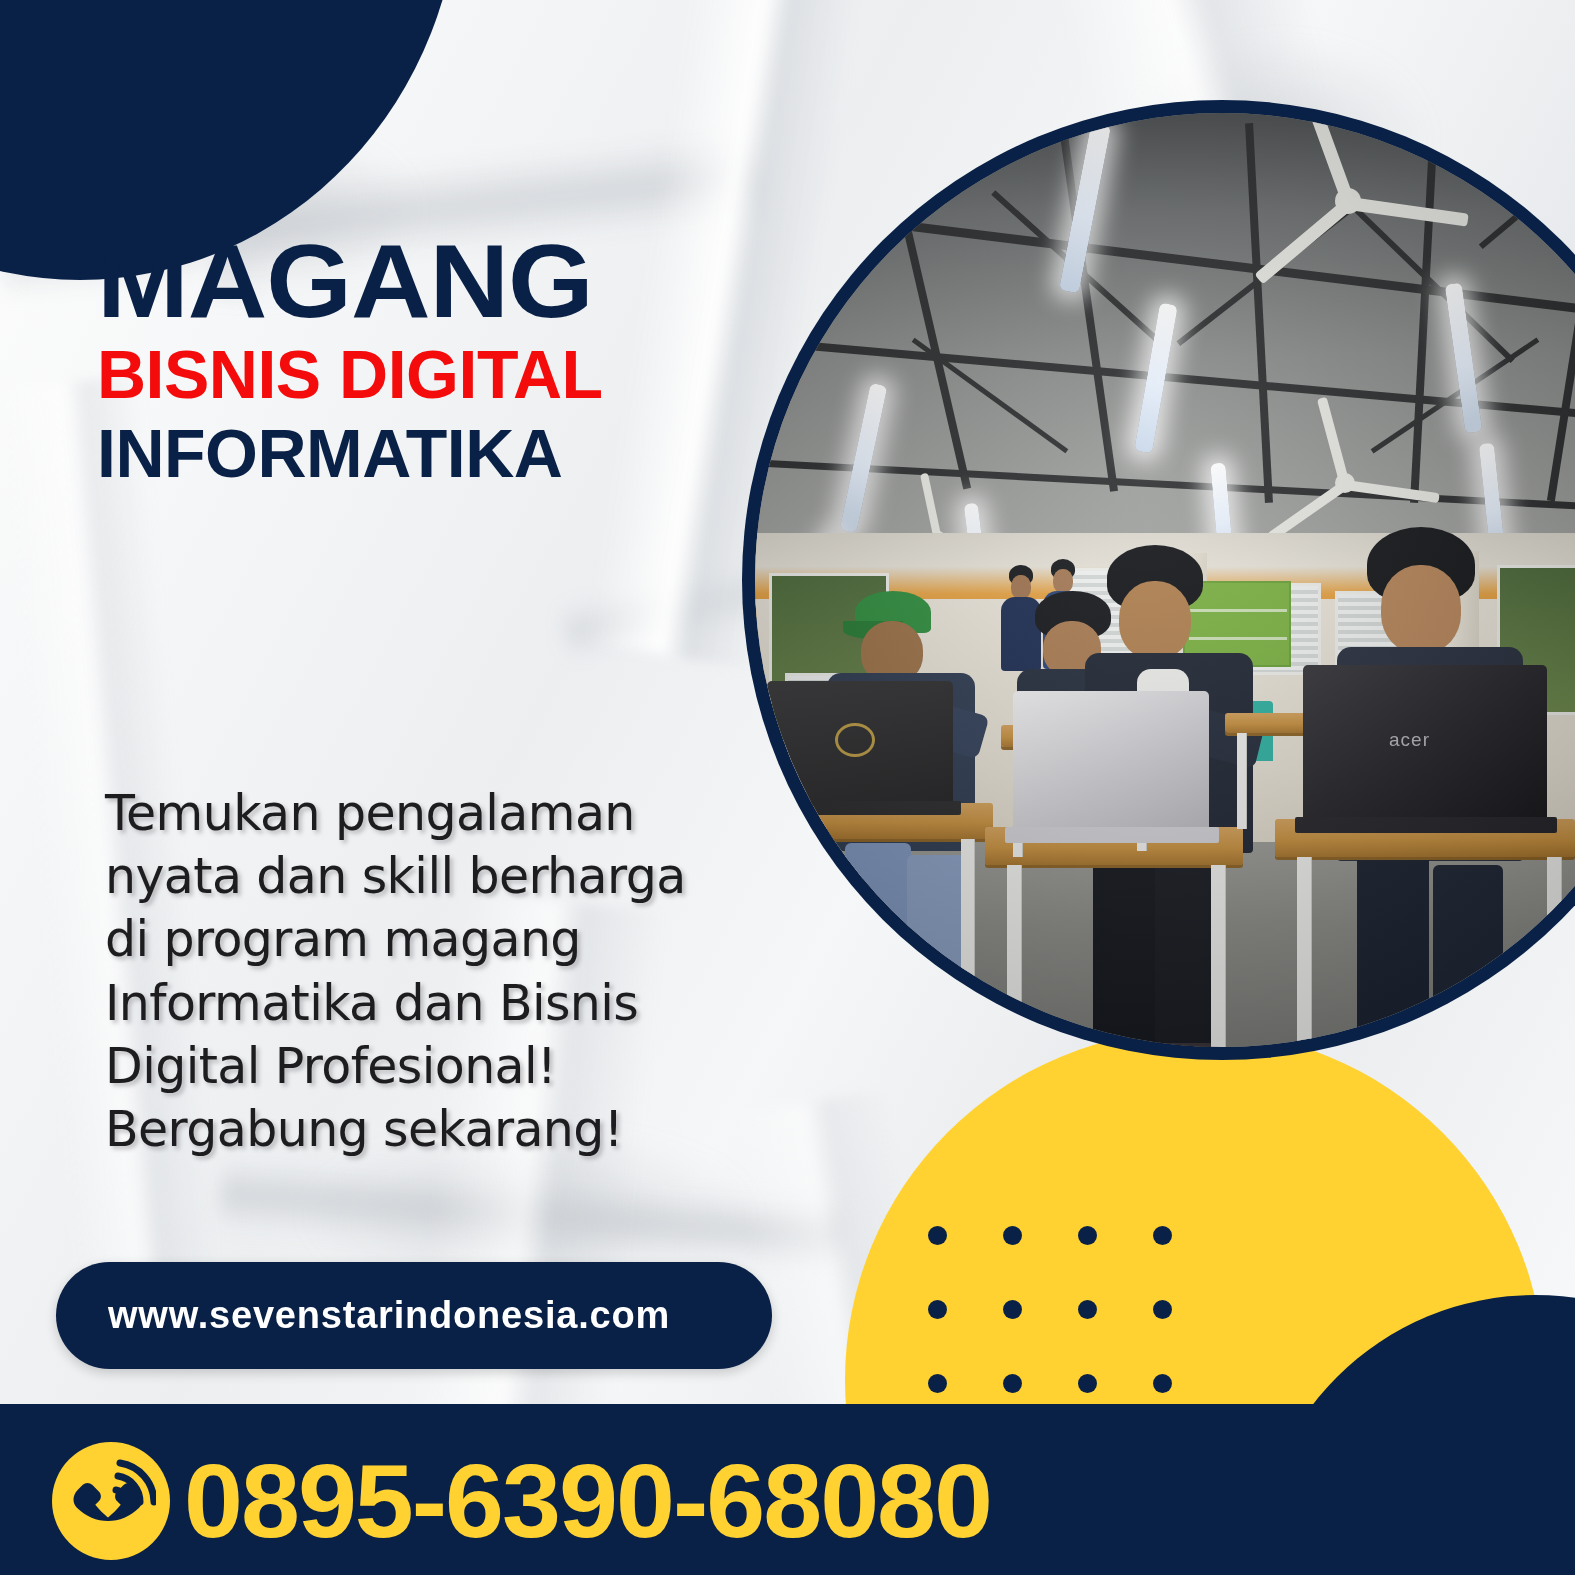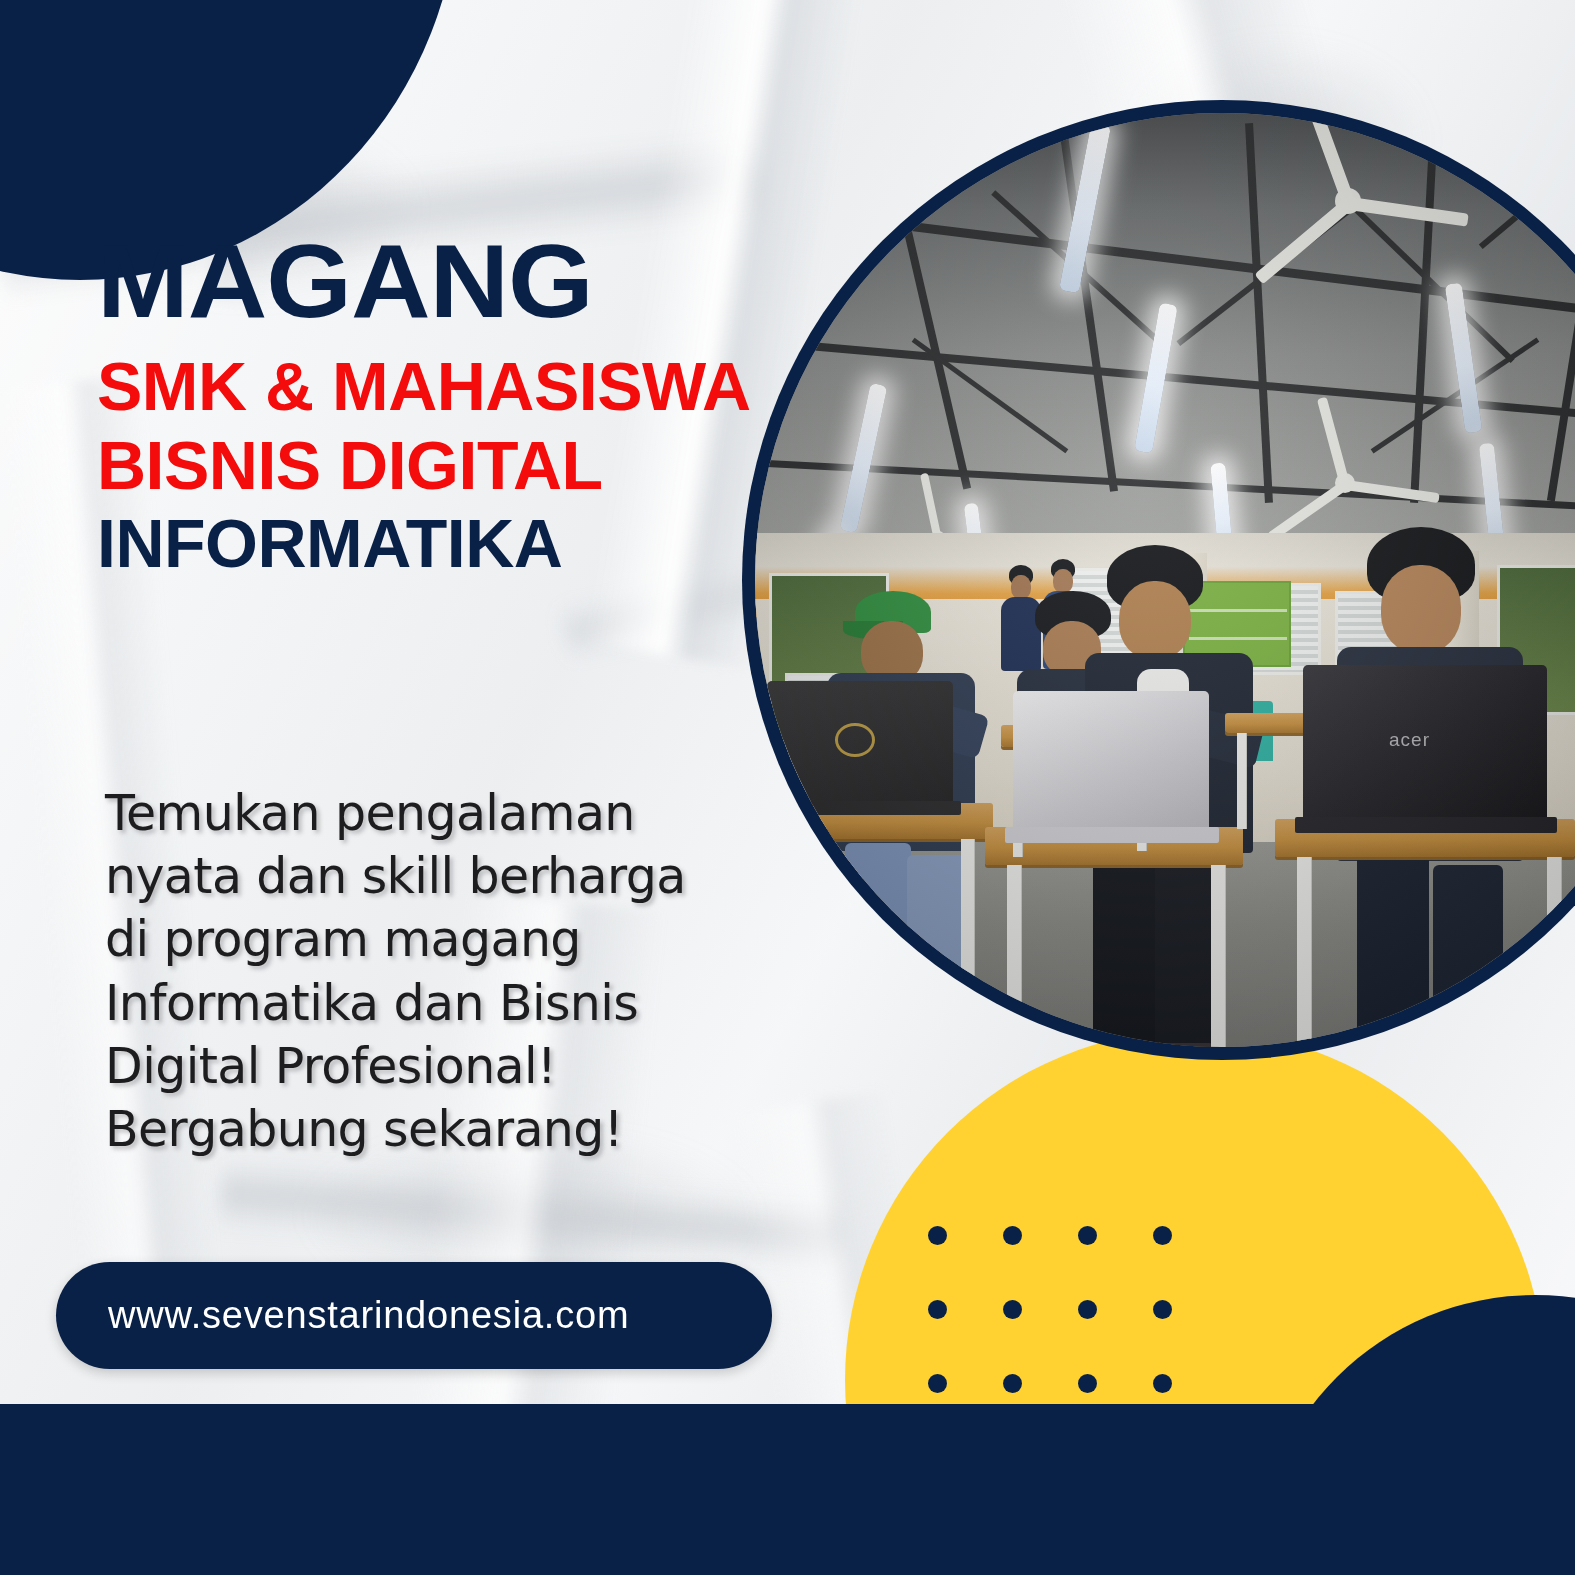--- a/index.html
+++ b/index.html
@@ -226,21 +226,21 @@
     position:absolute;
     left:56px; top:1262px;
     height:107px;
     padding:0 0 0 52px;
     width:716px;
     display:flex; align-items:center;
     background:var(--navy);
     border-radius:56px;
     color:#ffffff;
     font-size:38px;
-    font-weight:normal;
+    font-weight:bold;
     letter-spacing:.8px;
     font-family:"Liberation Sans", sans-serif;
     box-shadow:0 4px 12px rgba(0,0,0,.18);
   }
 
   
   .bottom-band {
     position:absolute;
     left:0; top:1404px;
     width:1575px; height:171px;
@@ -492,32 +492,48 @@
     </div>
     <div>
       
     </div>
 
     <div class="photo-shade"></div>
   </div>
 
   <div class="headline">
     <div class="h-main">MAGANG</div>
-    <div class="h-sub h-red  h-l2">SMK &amp; MAHASISWA</div>
     <div class="h-sub h-red  h-l4">BISNIS DIGITAL</div>
     <div class="h-sub h-navy h-l3">INFORMATIKA</div>
   </div>
 
   <div class="body-copy">Temukan pengalaman
 nyata dan skill berharga
 di program magang
 Informatika dan Bisnis
 Digital Profesional!
 Bergabung sekarang!</div>
 
   <div class="url-pill">
     <span>www.sevenstarindonesia.com</span>
   </div>
 
   <div class="bottom-band"></div>
 
+  <div class="phone-row">
+    <div class="phone-badge">
+      <svg width="88" height="90" viewBox="0 0 88 90" aria-hidden="true">
+
+        <g transform="rotate(-45 40 46)" fill="#0a2147">
+          <path d="M14 28 c0 -7 6 -12 13 -12 l7 0 c4 0 7 3 7 7 l0 9 c0 4 -3 7 -7 7 l-5 0 c-1 9 0 18 0 18 c0 0 9 1 18 0 l0 -5 c0 -4 3 -7 7 -7 l9 0 c4 0 7 3 7 7 l0 7 c0 7 -5 13 -12 13 c-25 0 -44 -19 -44 -44 z"></path>
+        </g>
+
+        <g fill="none" stroke="#0a2147" stroke-linecap="round">
+          <path d="M48 34 a12 12 0 0 1 10 12" stroke-width="7"></path>
+          <path d="M50 20 a26 26 0 0 1 22 26" stroke-width="7"></path>
+          <path d="M52 7 a40 40 0 0 1 34 39" stroke-width="7"></path>
+        </g>
+      </svg>
+    </div>
+    <div class="phone-number">0895-6390-68080</div>
+  </div>
 
 </div>
 
 </body></html>

